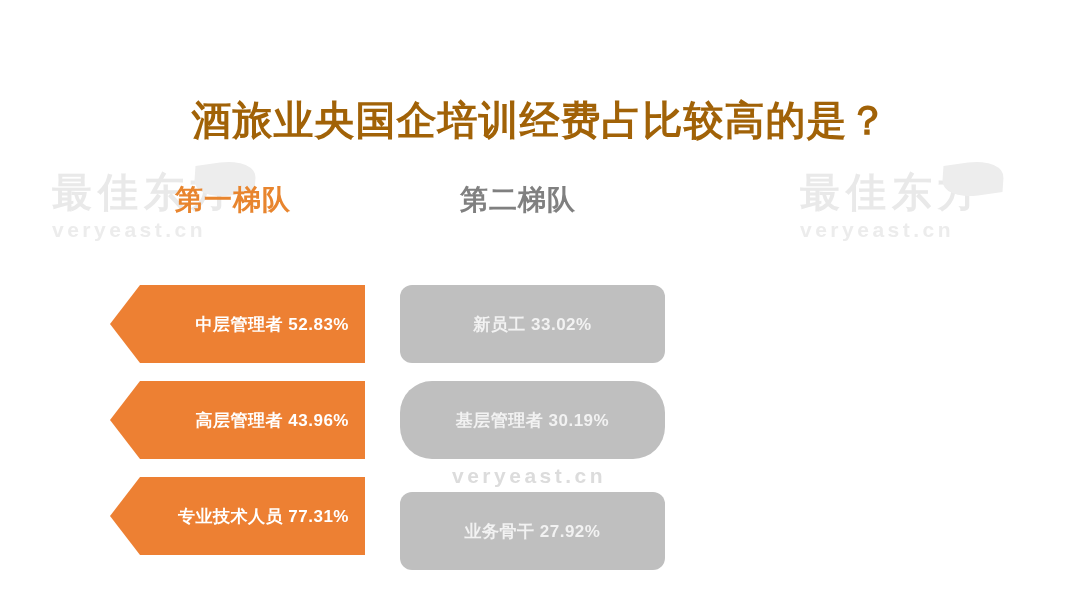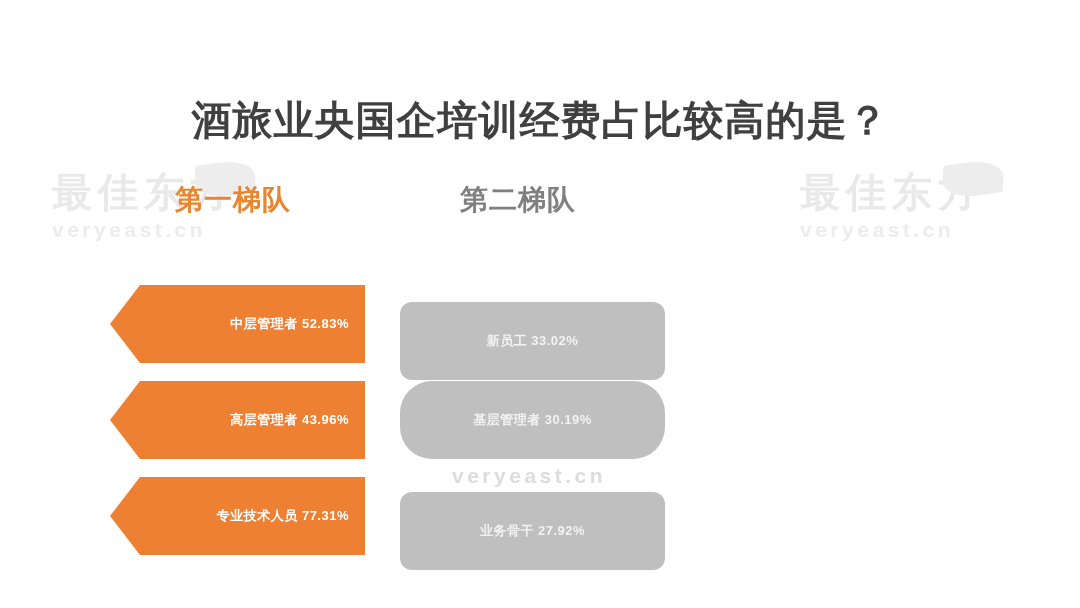--- a/index.html
+++ b/index.html
@@ -61,21 +61,21 @@
 
   
   .title {
     position: absolute;
     top: 93px;
     left: 0;
     width: 1080px;
     text-align: center;
     font-size: 40px;
     font-weight: 700;
-    color: #404040;
+    color: #a16207;
     letter-spacing: 1px;
     z-index: 3;
     white-space: nowrap;
   }
 
   
   .columns {
     position: absolute;
     top: 186px;
     left: 0;
@@ -105,21 +105,21 @@
   .col-3 .col-head { color: #fbbe10; text-align: left;   padding-left: 22px; }
 
   .bars { position: relative; }
 
   .bar {
     position: absolute;
     display: flex;
     align-items: center;
     box-sizing: border-box;
     color: #ffffff;
-    font-size: 13px;
+    font-size: 17px;
     font-weight: 700;
     letter-spacing: 0.5px;
     white-space: nowrap;
   }
 
   
   .bar-orange {
     background: #ed8033;
     clip-path: polygon(0% 50%, 30px 0%, 100% 0%, 100% 100%, 30px 100%);
     justify-content: flex-end;
@@ -131,21 +131,21 @@
   .col-1 .bar.r2 { top: 249px; }
 
   
   .bar-gray {
     background: #bfbfbf;
     border-radius: 12px;
     justify-content: center;
     color: #f2f2f2;
   }
   .col-2 .bar { left: 0; width: 265px; height: 78px; }
-  .col-2 .bar.r0 { top: 74px; border-radius: 12px; }
+  .col-2 .bar.r0 { top: 57px; border-radius: 12px; }
   .col-2 .bar.r1 { top: 153px; border-radius: 32px; }
   .col-2 .bar.r2 { top: 264px; }
 
   
   .bar-yellow {
     background: #fbbe10;
     clip-path: polygon(0% 0%, calc(100% - 40px) 0%, 100% 50%, calc(100% - 40px) 100%, 0% 100%);
     justify-content: flex-start;
     padding-left: 22px;
   }

